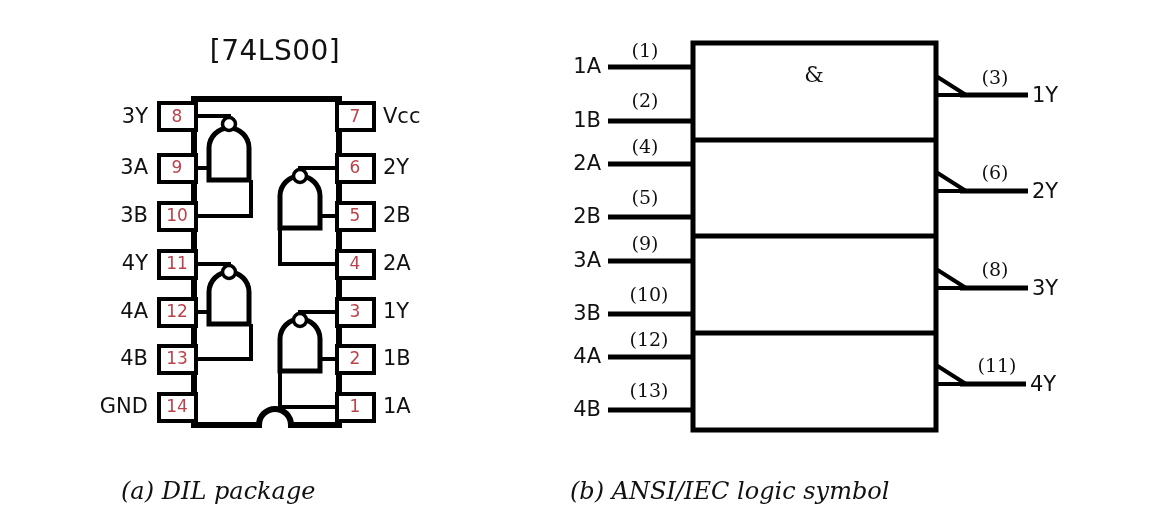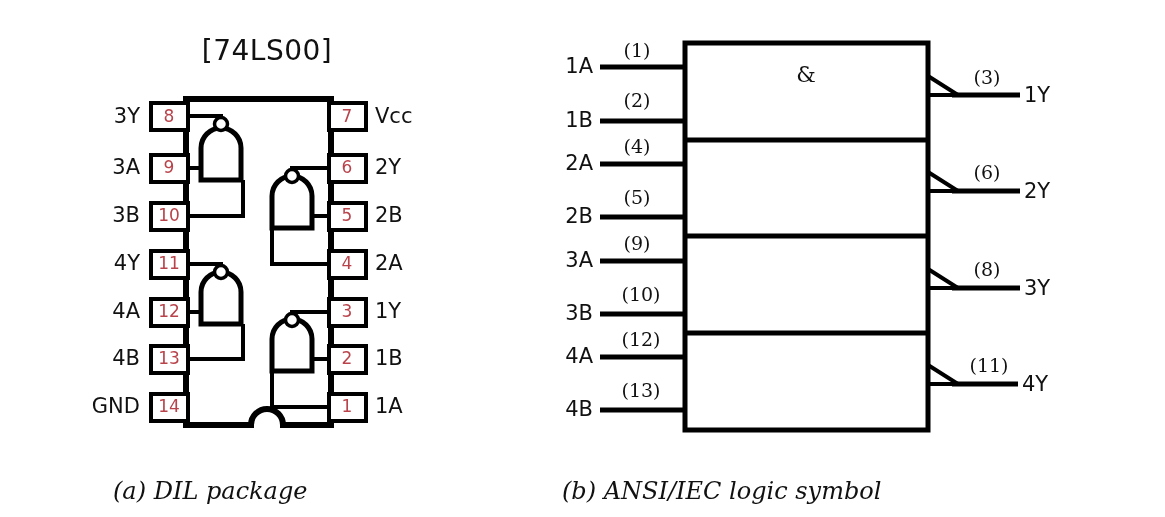--- a/index.html
+++ b/index.html
@@ -2,21 +2,21 @@
 <html><head>
 <meta charset="utf-8">
 <title>74LS00 Pinout</title>
 <style>
   html,body{margin:0;padding:0;background:#ffffff;}
   body{
     width:1165px;height:517px;position:relative;overflow:hidden;
     font-family:"DejaVu Sans","Liberation Sans",sans-serif;
     color:#111;
   }
-  .fig{position:absolute;top:0;left:0;width:927px;height:517px;border-radius:6px;}
+  .fig{position:absolute;top:0;left:8px;width:927px;height:517px;border-radius:6px;}
   svg{display:block;}
 
   .lbl{
     font-family:"DejaVu Sans","Liberation Sans",sans-serif;
     font-size:21px; fill:#111; dominant-baseline:middle;
   }
   .lbl-left{text-anchor:end;}
   .lbl-right{text-anchor:start;}
 
   .pinnum{

